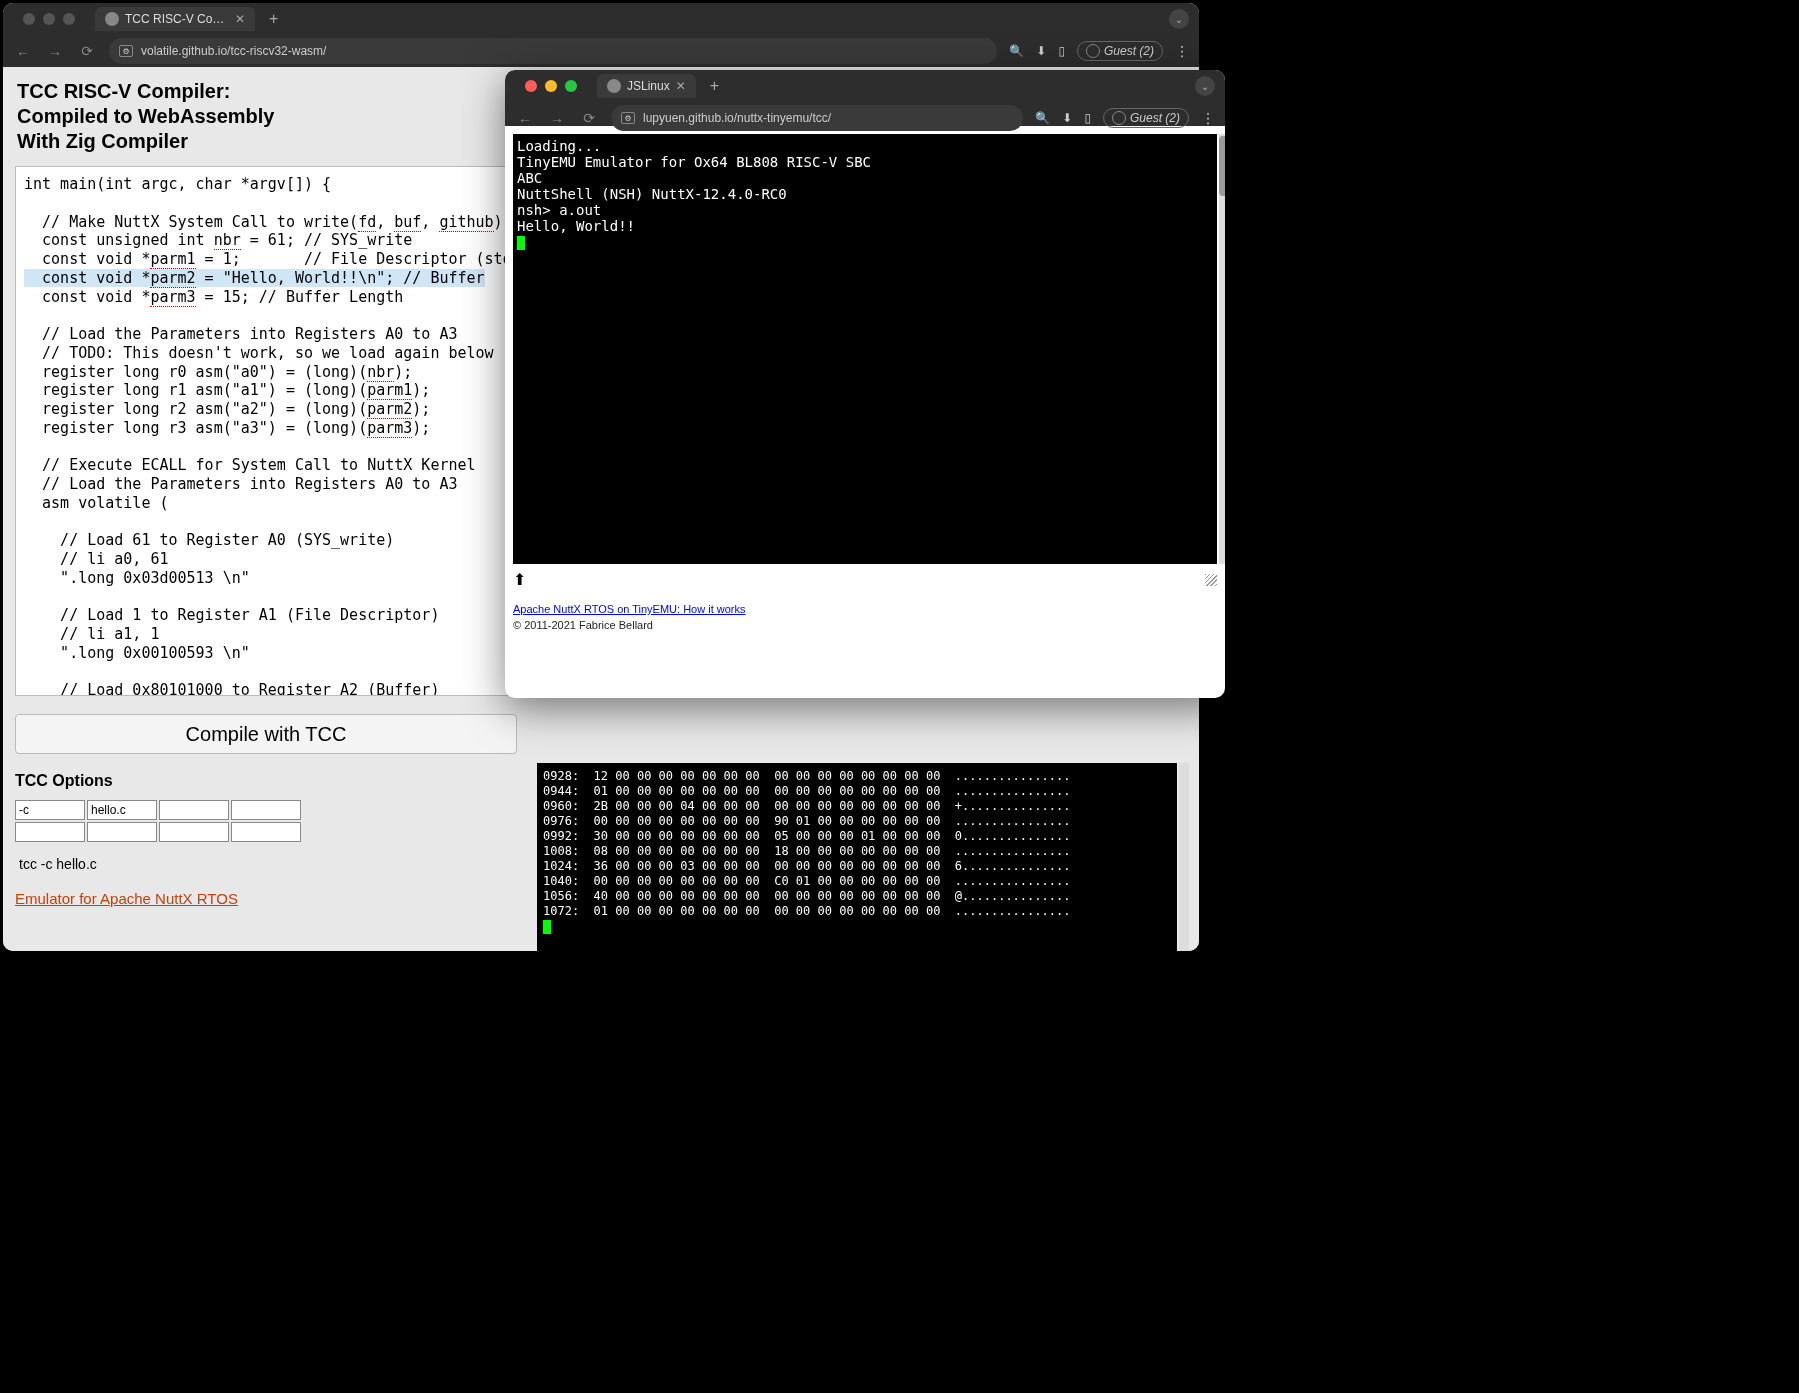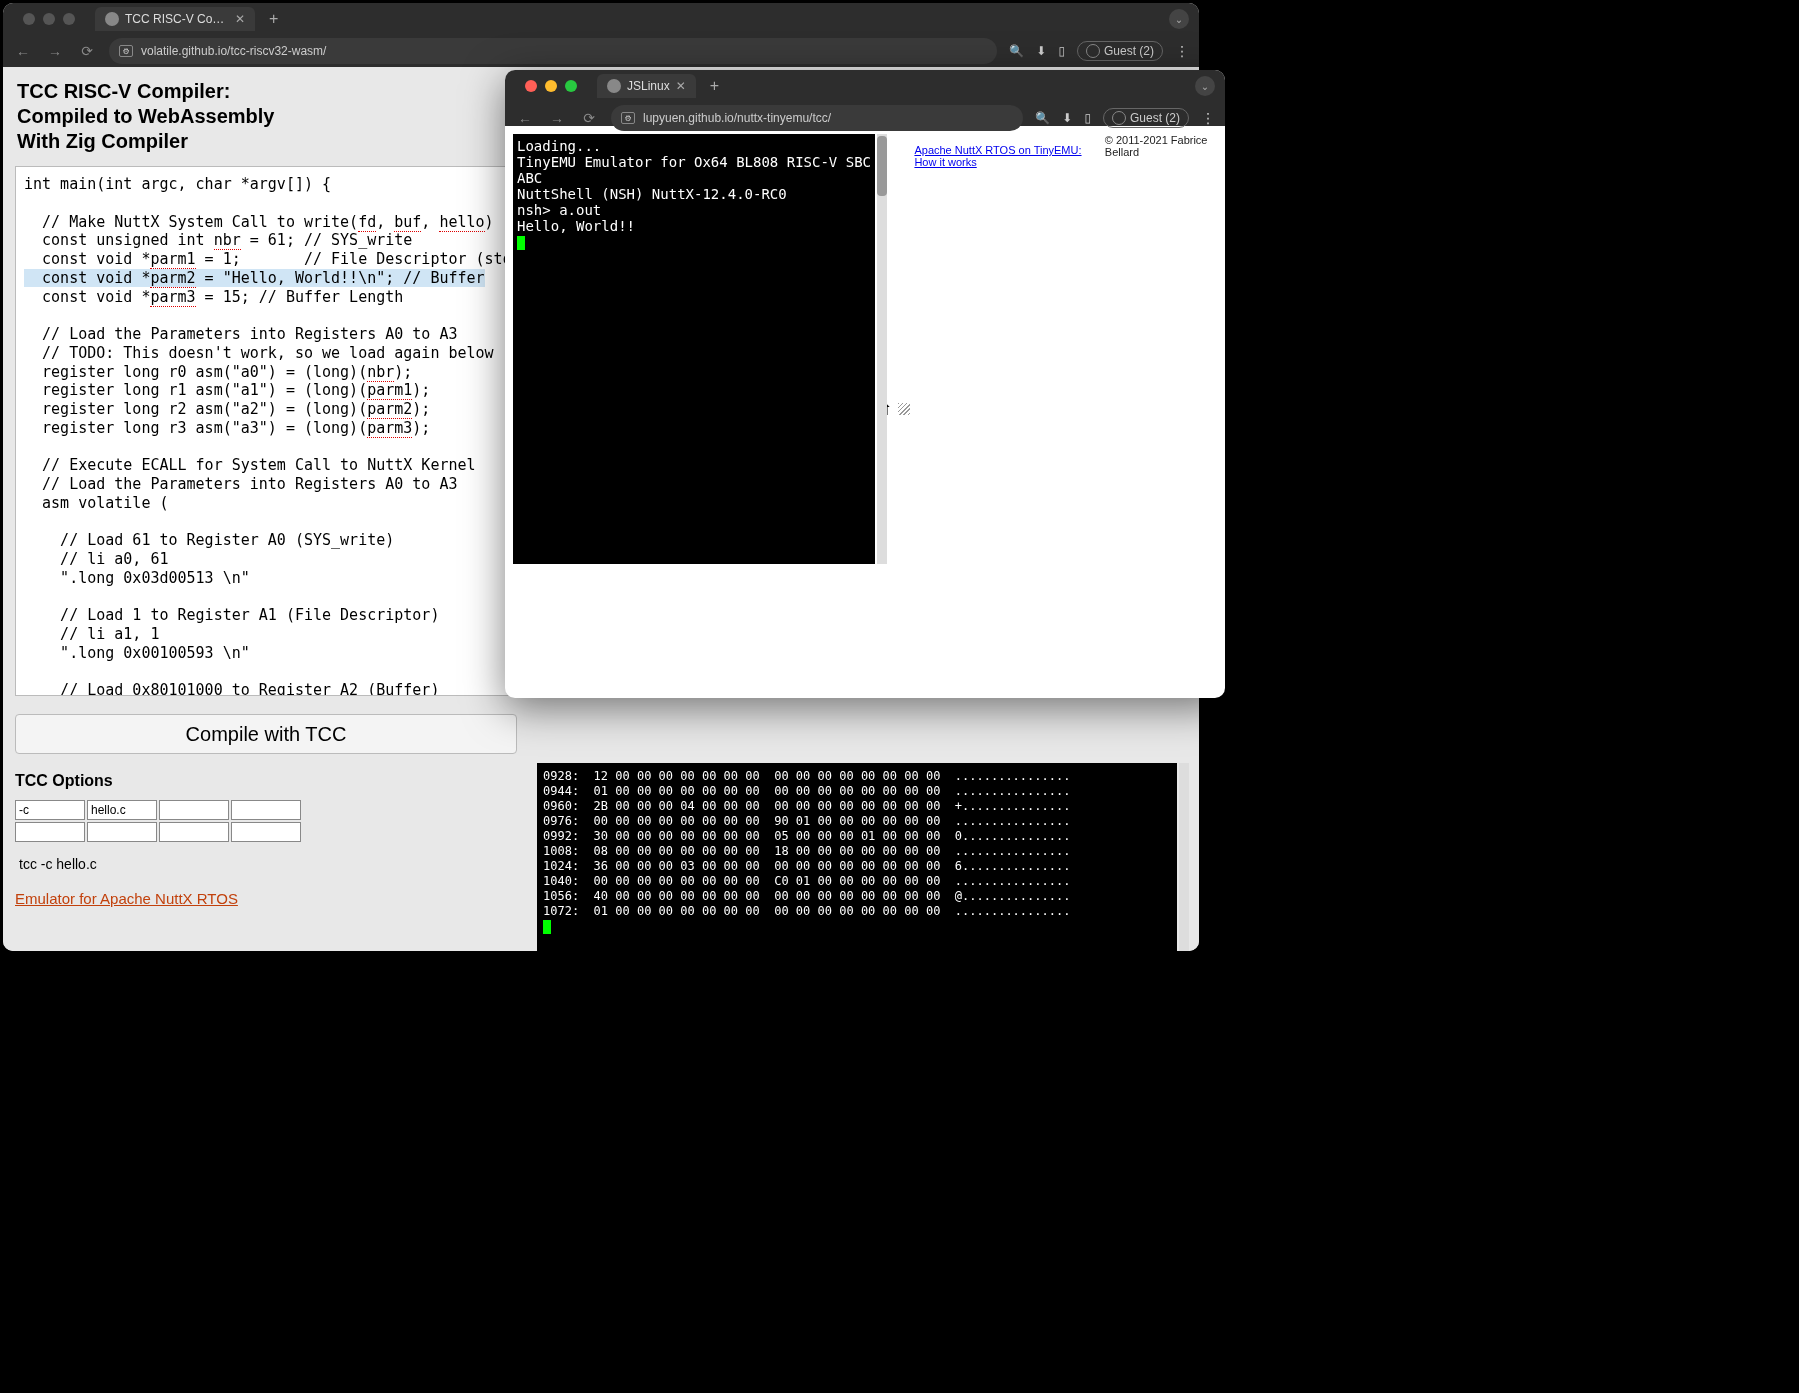--- a/index.html
+++ b/index.html
@@ -131,20 +131,21 @@
   color: #ccc;
   font-size: 12px;
 }
 .guest-badge {
   border: 1px solid #666;
   border-radius: 12px;
   padding: 2px 8px;
   display: flex;
   align-items: center;
   gap: 4px;
+  font-style: italic;
 }
 .guest-avatar {
   width: 14px; height: 14px;
   border-radius: 50%;
   border: 1px solid #888;
 }
 .chrome-menu {
   font-size: 14px;
 }
 
@@ -247,21 +248,21 @@
   height: 628px;
   background: #fff;
   border-radius: 10px;
   overflow: hidden;
   box-shadow: 0 10px 40px rgba(0,0,0,0.5);
 }
 .window2 .browser-chrome { height: 56px; }
 .term-wrap {
   padding: 8px;
   display: flex;
-  flex-direction: row;
+  flex-direction: column;
   gap: 4px;
   height: calc(100% - 64px);
 }
 .term {
   background: #000;
   color: #fff;
   font-family: Menlo, Consolas, monospace;
   font-size: 14px;
   white-space: pre;
   padding: 4px;
@@ -352,21 +353,21 @@
 
   <div class="page-content">
     <div class="page-title">
       <div>TCC RISC-V Compiler:</div>
       <div>Compiled to WebAssembly</div>
       <div>With Zig Compiler</div>
     </div>
 
     <div class="code-area" id="code-area">int main(int argc, char *argv[]) {
 
-  // Make NuttX System Call to write(<span class="dotted">fd</span>, <span class="dotted">buf</span>, <span class="dotted">hello</span>)
+  // Make NuttX System Call to write(<span class="dotted">fd</span>, <span class="dotted">buf</span>, <span class="dotted">github</span>)
   const unsigned int <span class="dotted">nbr</span> = 61; // SYS_write
   const void *<span class="dotted">parm1</span> = 1;       // File Descriptor (stdout)
 <span class="hl">  const void *<span class="dotted">parm2</span> = "Hello, World!!\n"; // Buffer</span>
   const void *<span class="dotted">parm3</span> = 15; // Buffer Length
 
   // Load the Parameters into Registers A0 to A3
   // TODO: This doesn't work, so we load again below
   register long r0 asm("a0") = (long)(<span class="dotted">nbr</span>);
   register long r1 asm("a1") = (long)(<span class="dotted">parm1</span>);
   register long r2 asm("a2") = (long)(<span class="dotted">parm2</span>);

